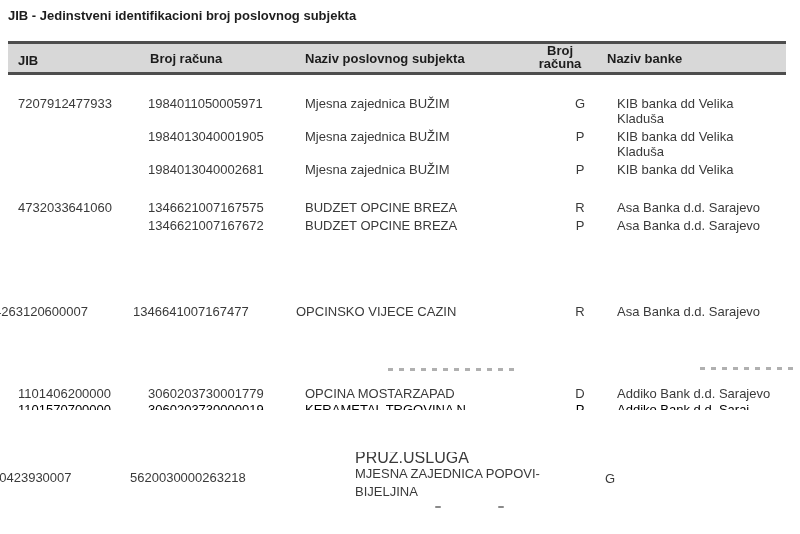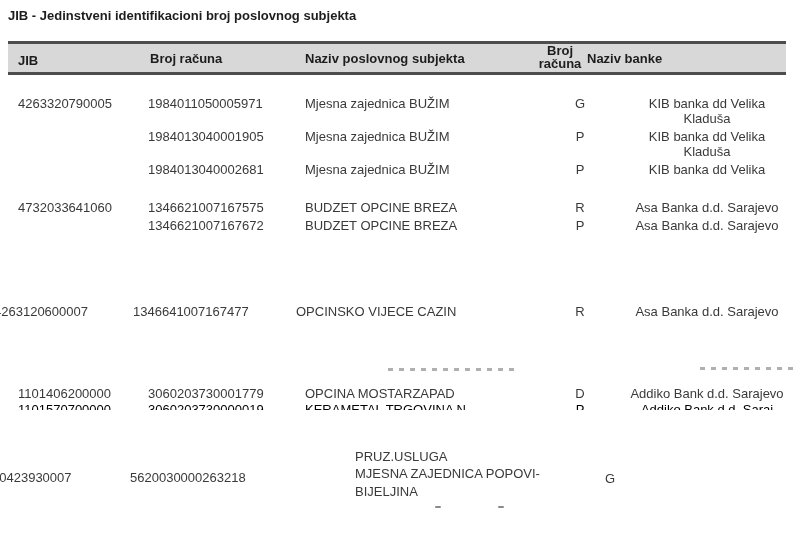--- a/index.html
+++ b/index.html
@@ -15,29 +15,29 @@
     position:absolute;left:8px;top:41px;width:778px;height:28px;
     background:#d8d8d8;border-top:3px solid #4d4d4d;border-bottom:3px solid #4d4d4d;
   }
   .hcell{
     position:absolute;font-size:13px;font-weight:bold;color:#1d1d1d;white-space:nowrap;
   }
   .hdr-jib{left:18px;top:53px;}
   .hdr-broj{left:150px;top:51px;}
   .hdr-naziv{left:305px;top:51px;}
   .hdr-vrsta{left:532px;top:44px;width:56px;text-align:center;line-height:13px;}
-  .hdr-banka{left:587px;top:51px;}
+  .hdr-banka{left:607px;top:51px;}
   .cell{
     position:absolute;font-size:13px;color:#3a3a3a;white-space:nowrap;line-height:15px;
   }
   .c-jib{left:18px;}
   .c-broj{left:148px;}
   .c-naziv{left:305px;}
   .c-vrsta{left:560px;width:40px;text-align:center;}
-  .c-banka{left:617px;width:180px;white-space:normal;line-height:15px;text-align:center;}
+  .c-banka{left:617px;width:180px;white-space:normal;line-height:15px;}
   
   .r6-jib{left:-6px;}
   .r6-broj{left:133px;}
   .r6-naziv{left:296px;}
   
   .frag-clip{
     position:absolute;left:0;top:402px;width:800px;height:8px;overflow:hidden;
   }
   .frag-clip .cell{top:0;color:#000000;}
   
@@ -46,21 +46,21 @@
     background:repeating-linear-gradient(90deg,#b0b0b0 0 5px,transparent 5px 11px);
   }
   .remnant-a{left:388px;top:368px;width:132px;}
   .remnant-b{left:700px;top:367px;width:96px;}
   
   .r9-jib{left:-8px;top:470px;}
   .r9-broj{left:130px;top:470px;}
   .r9-naziv-clip{
     position:absolute;left:355px;top:452px;width:250px;height:12px;overflow:hidden;
   }
-  .r9-naziv-clip span{display:block;margin-top:-3px;font-size:13px;color:#3a3a3a;white-space:nowrap;}
+  .r9-naziv-clip span{display:block;margin-top:-3px;font-size:16px;color:#3a3a3a;white-space:nowrap;}
   .r9-naziv2{left:355px;top:466px;}
   .r9-naziv3{left:355px;top:484px;}
   .r9-vrsta{left:598px;top:471px;width:24px;text-align:center;}
   .r9-banka{left:645px;top:471px;}
   .tiny-mark{
     position:absolute;width:6px;height:2px;background:#8a8a8a;border-radius:1px;
   }
   .mark-1{left:435px;top:506px;}
   .mark-2{left:498px;top:506px;}
 </style>
@@ -74,21 +74,21 @@
   <div class="hdr-band"></div>
   <div class="hcell hdr-jib">JIB</div>
   <div class="hcell hdr-broj">Broj računa</div>
   <div class="hcell hdr-naziv">Naziv poslovnog subjekta</div>
   <div class="hcell hdr-vrsta">
     <span>Broj</span><br>
     <span>računa</span>
   </div>
   <div class="hcell hdr-banka">Naziv banke</div>
 
-  <div class="cell c-jib" style="top:96px">4263320790005</div>
+  <div class="cell c-jib" style="top:96px">7207912477933</div>
   <div class="cell c-broj" style="top:96px">1984011050005971</div>
   <div class="cell c-naziv" style="top:96px">Mjesna zajednica BUŽIM</div>
   <div class="cell c-vrsta" style="top:96px">G</div>
   <div class="cell c-banka" style="top:96px"><span>KIB banka dd Velika</span><br><span>Kladuša</span></div>
 
   <div class="cell c-broj" style="top:129px">1984013040001905</div>
   <div class="cell c-naziv" style="top:129px">Mjesna zajednica BUŽIM</div>
   <div class="cell c-vrsta" style="top:129px">P</div>
   <div class="cell c-banka" style="top:129px"><span>KIB banka dd Velika</span><br><span>Kladuša</span></div>
 

